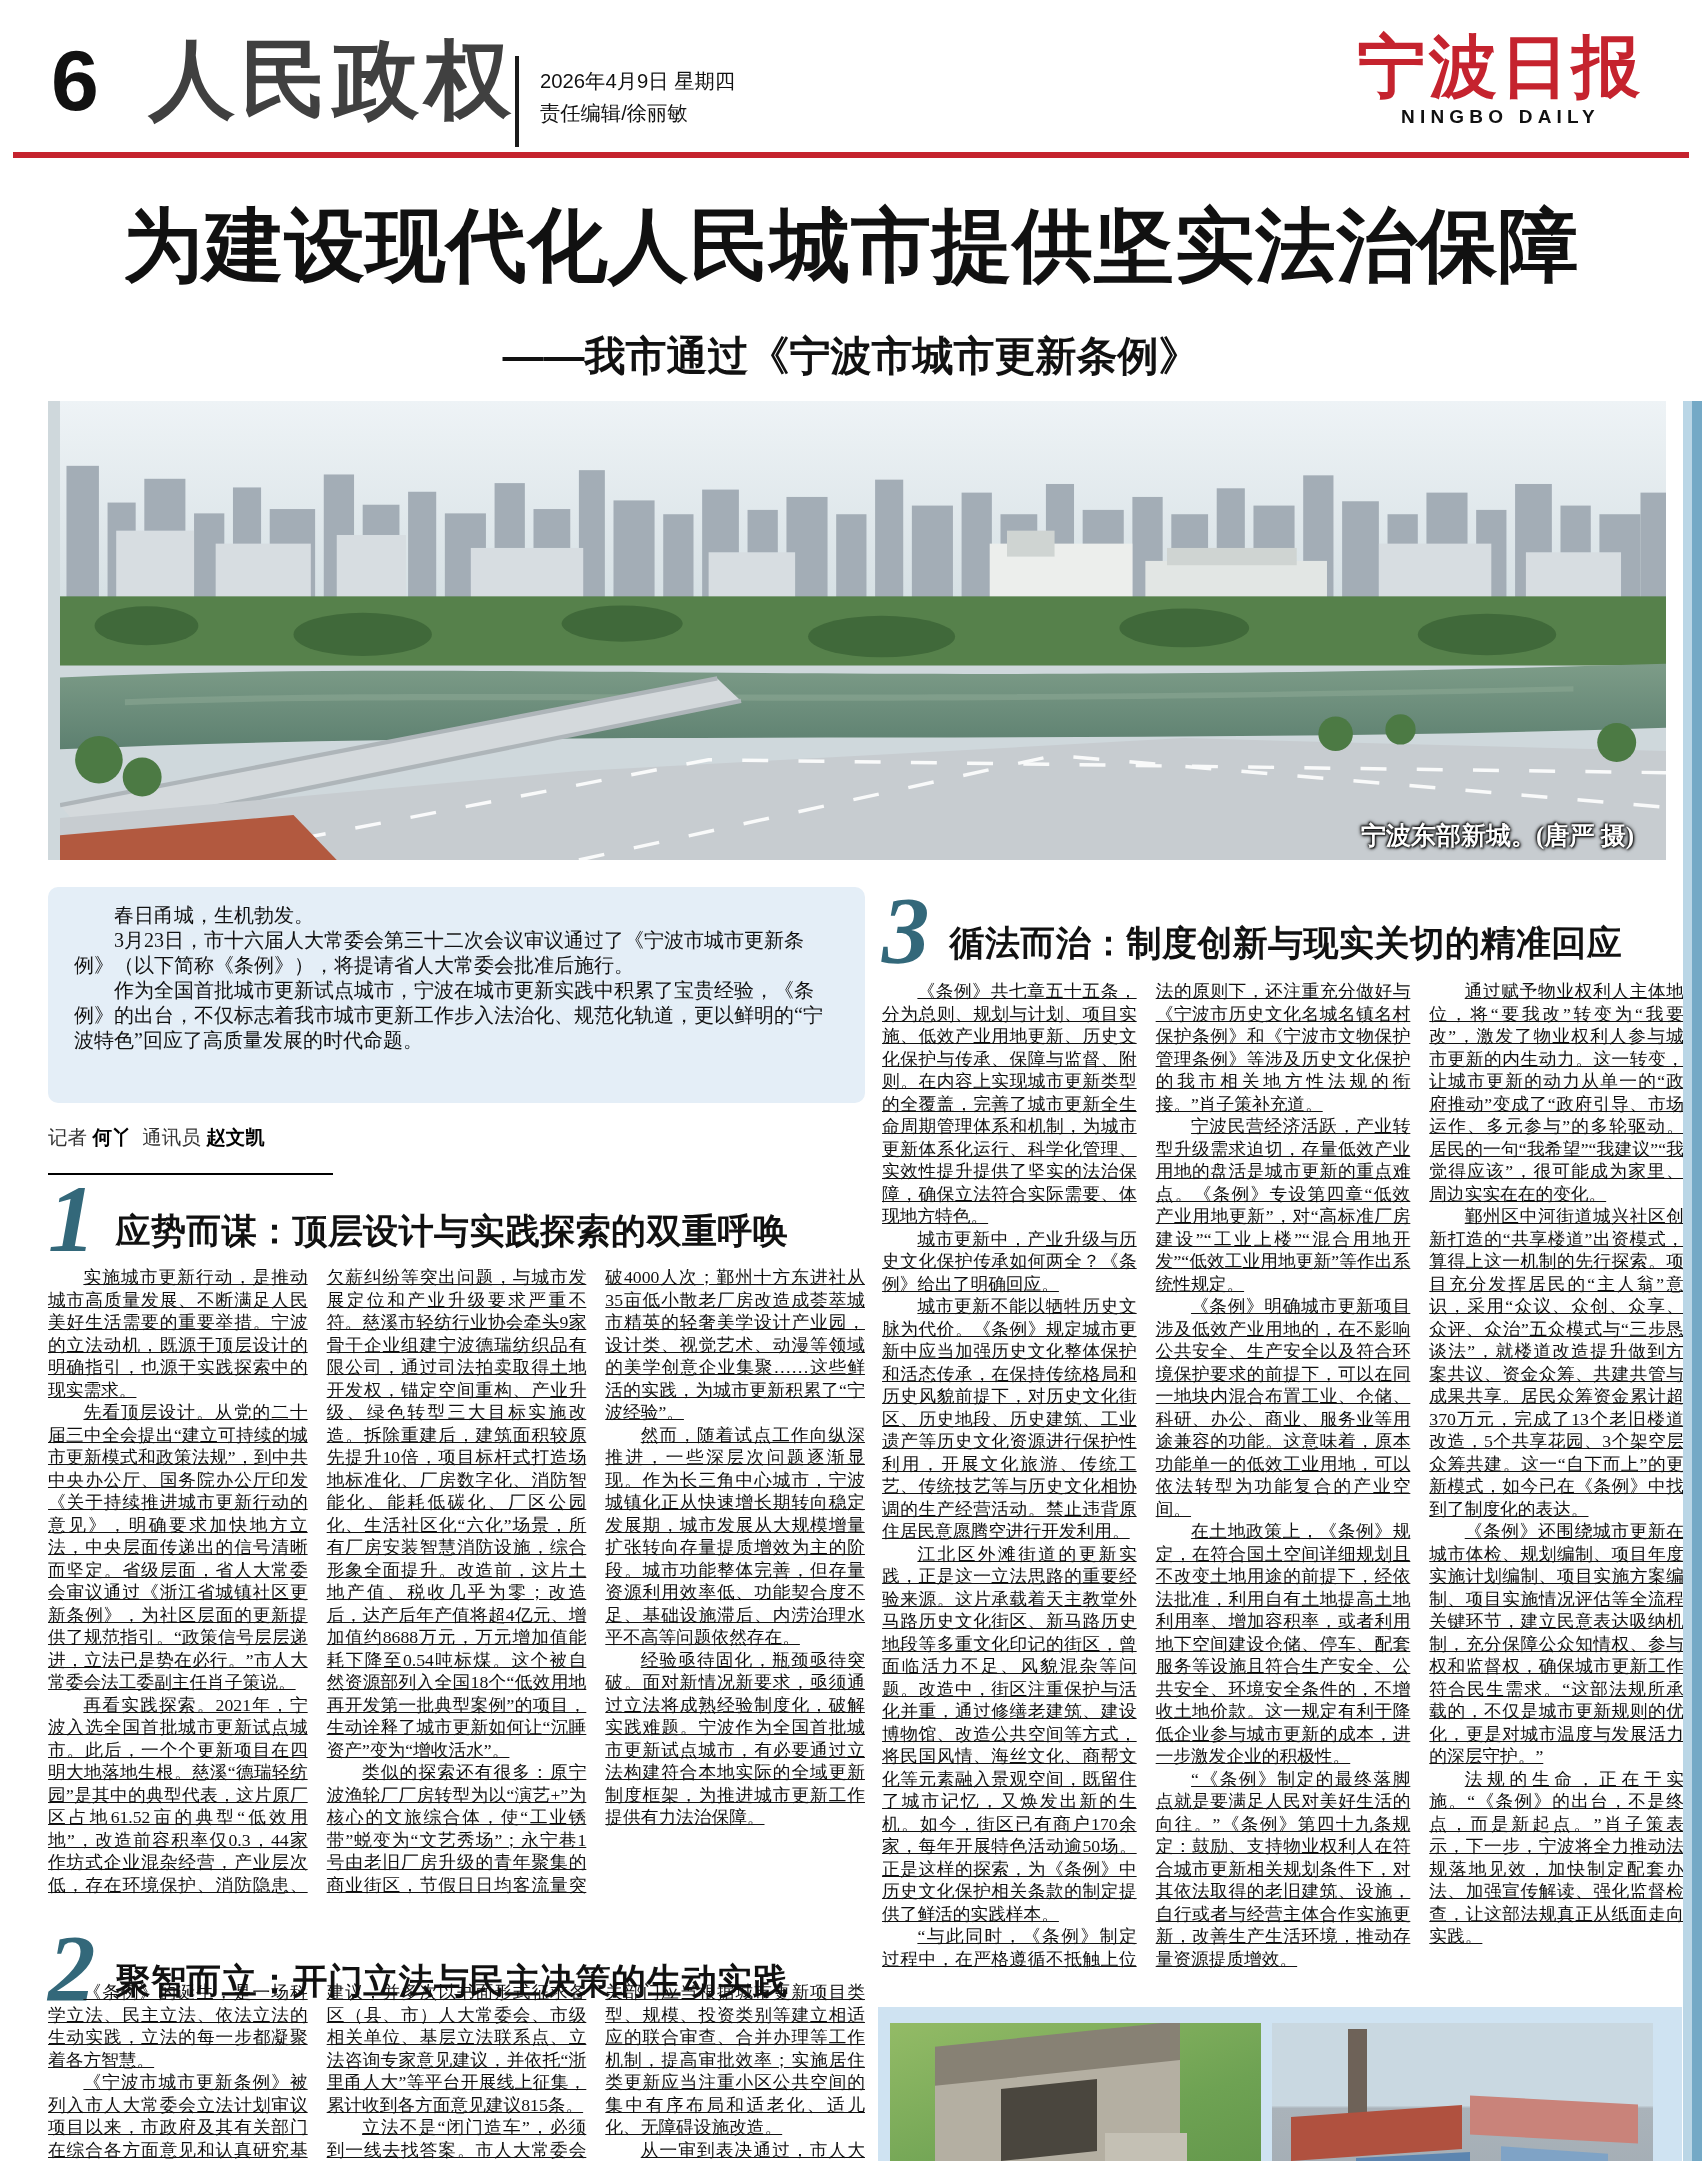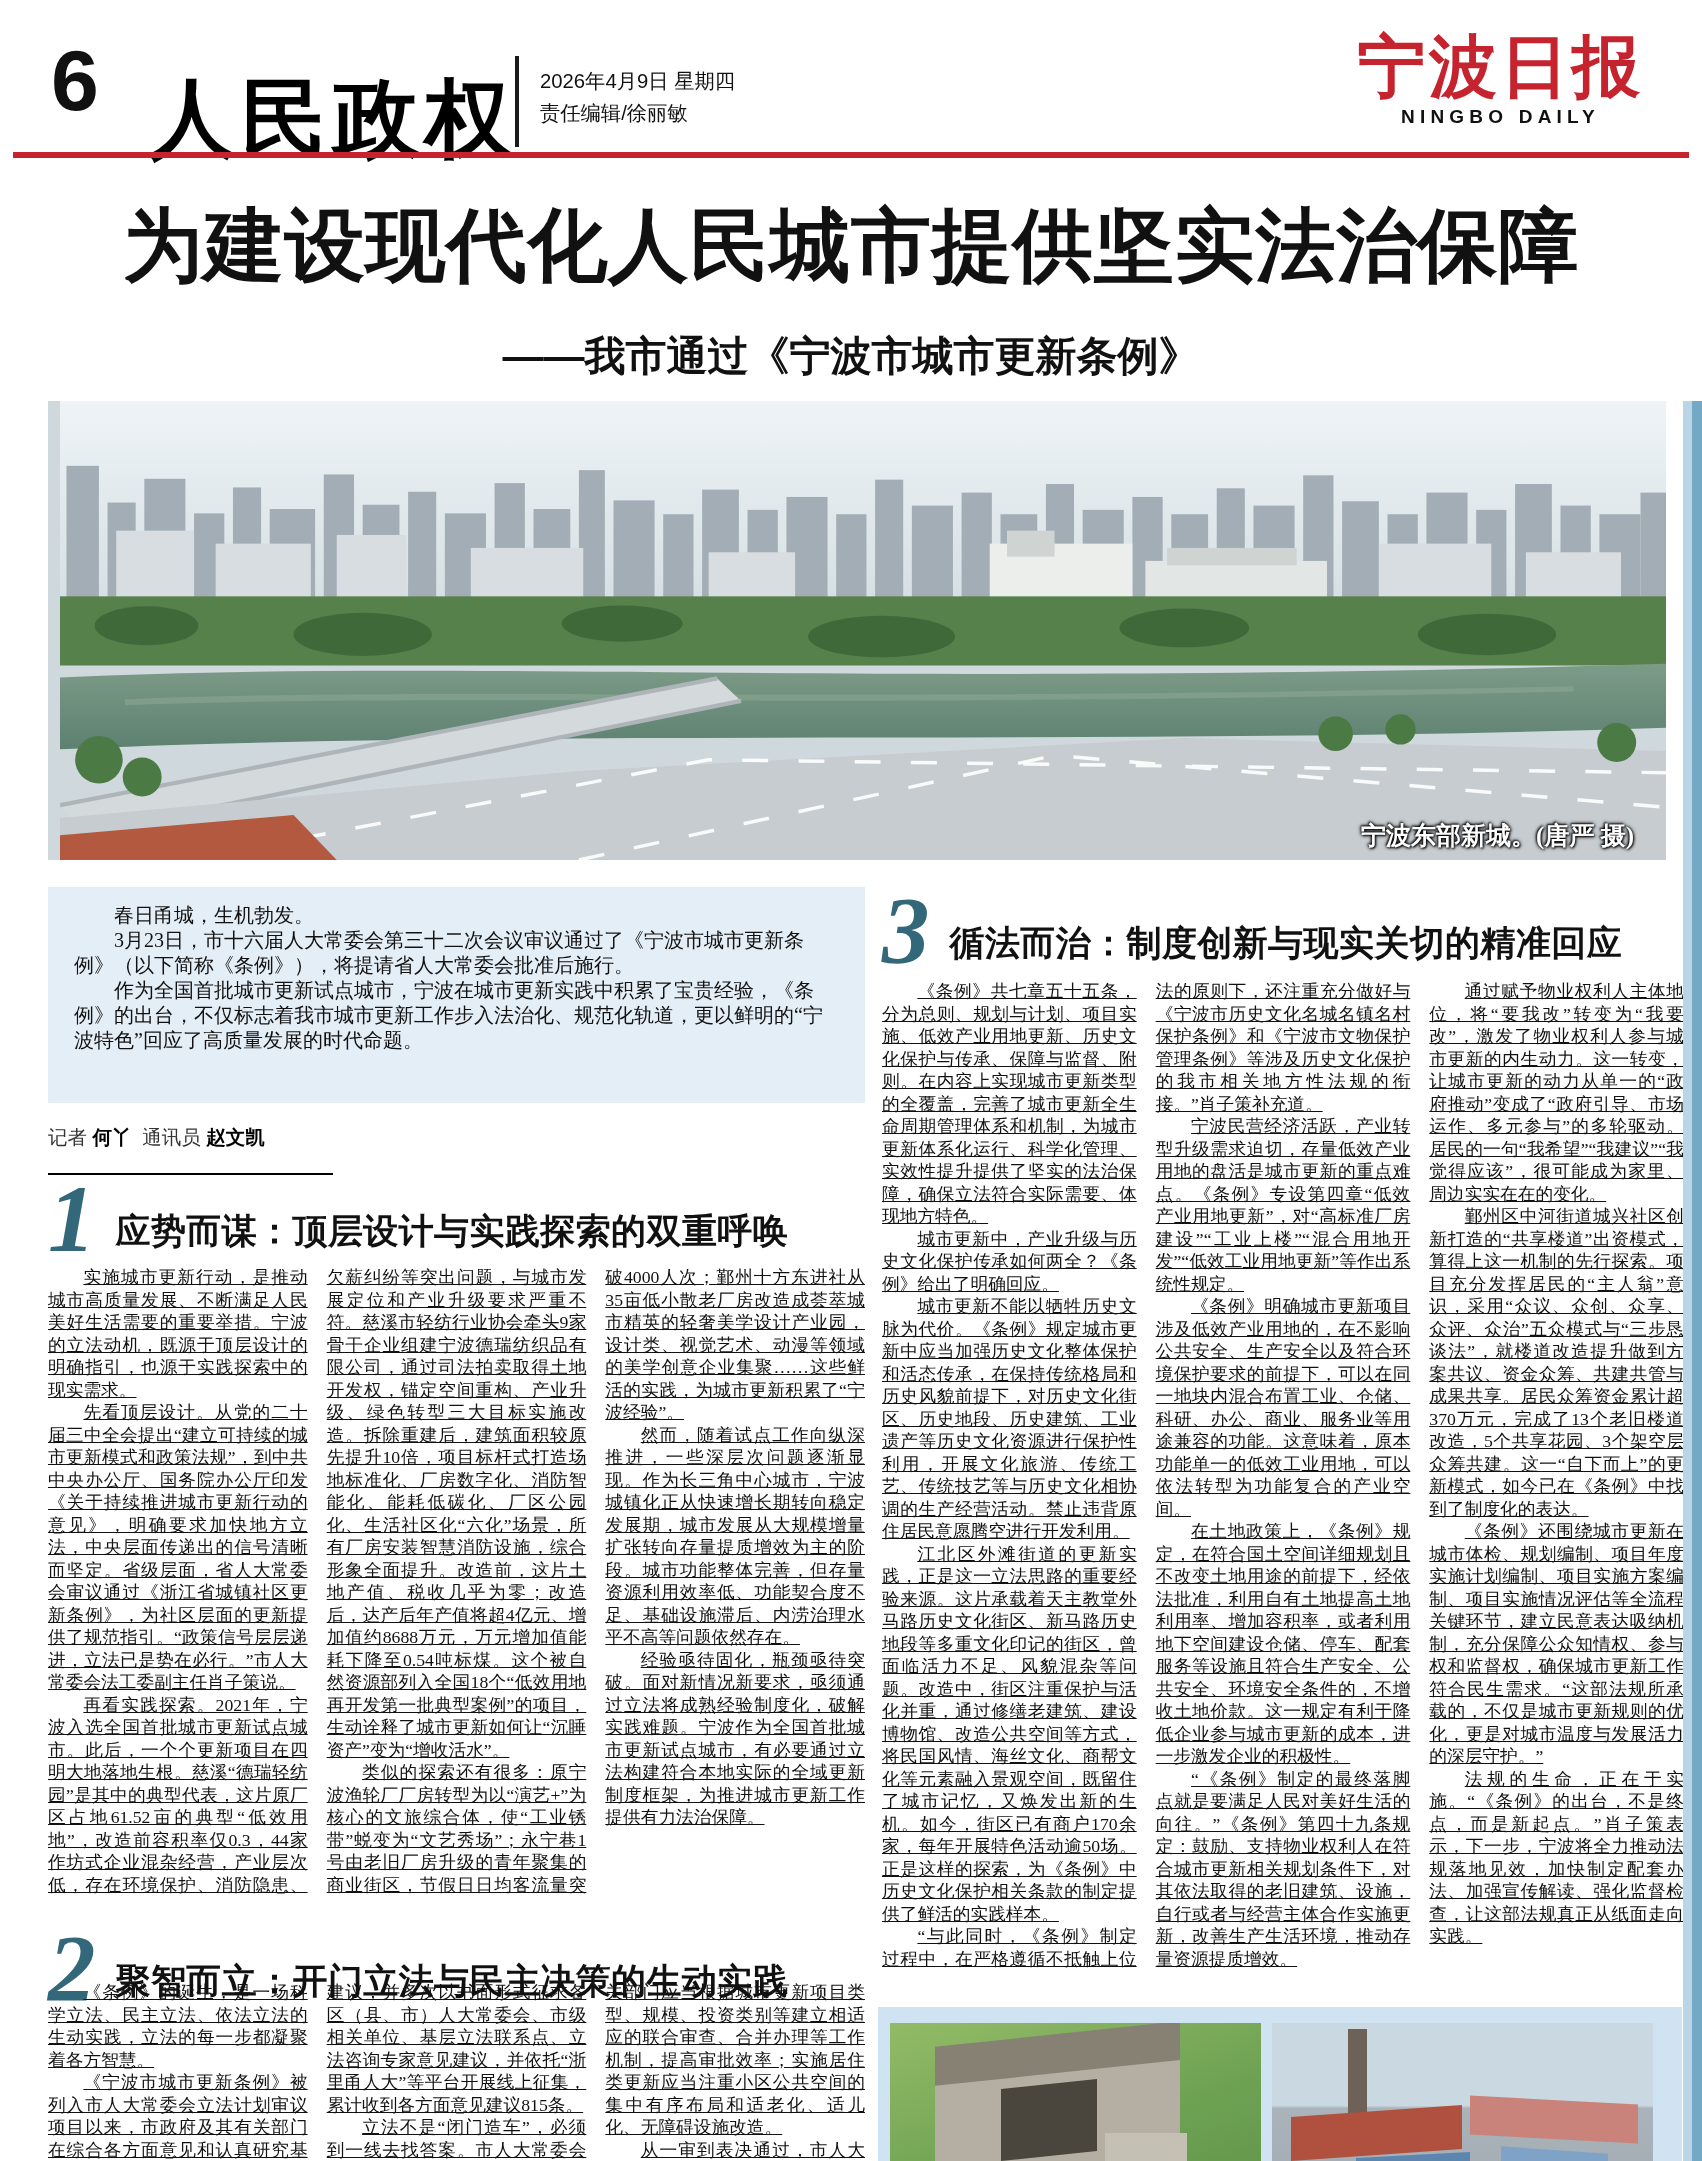--- a/index.html
+++ b/index.html
@@ -1,42 +1,42 @@
 <!DOCTYPE html>
 <html style="font-size:7px"><head>
 <meta charset="utf-8">
 <style>
   html,body{margin:0;padding:0;background:#f2f2f2;}
   .page{position:relative;width:1702px;height:2643px;background:#ffffff;overflow:hidden;
         font-family:"Liberation Sans",sans-serif;color:#111;}
   
   .hdr-pagenum{position:absolute;left:51px;top:37px;font-size:86px;font-weight:900;line-height:1;}
   .hdr-section{position:absolute;left:149px;top:36px;font-size:86px;font-weight:900;line-height:1;
-               color:#000000;letter-spacing:6px;margin-top:39px;}
+               color:#404040;letter-spacing:6px;}
   .hdr-divider{position:absolute;left:515px;top:56px;width:3.9px;height:91px;background:#1a1a1a;}
   .hdr-date{position:absolute;left:540px;top:65px;font-size:20.3px;line-height:1.6;color:#111;}
   .hdr-logo{position:absolute;left:1349px;top:30px;width:303px;text-align:center;}
   .logo-cn{font-family:"Liberation Serif","DejaVu Serif",serif;font-size:68px;font-weight:900;
            color:#c5232e;letter-spacing:3.5px;line-height:1.1;}
   .logo-en{font-size:19px;font-weight:700;letter-spacing:5.2px;color:#111;margin-top:1.7px;}
   .red-rule{position:absolute;left:13px;top:152px;width:1676px;height:6px;background:#c5232e;}
   
   .headline{position:absolute;left:17.3px;right:17.3px;top:200px;text-align:center;
             font-size:80px;font-weight:900;letter-spacing:0.9px;line-height:1.15;}
   .subhead{position:absolute;left:0;right:0;top:329px;text-align:center;font-size:41px;font-weight:800;}
   
   .main-photo{position:absolute;left:48px;top:401px;width:1606px;height:459px;overflow:hidden;background:#cfd8dc;padding-left:12px;}
   .main-photo svg{display:block;width:100%;height:100%;}
   .photo-caption{position:absolute;right:32px;bottom:7.8px;font-size:25px;color:#fff;
                  font-family:"Liberation Serif","DejaVu Serif",serif;font-weight:700;
                  text-shadow:0 0 4.3px #000,0.9px 0.9px 2.2px #000,-0.9px -0.9px 2.2px #000;}
   
   .intro-box{position:absolute;left:48px;top:887px;width:817px;height:216px;background:#e4eef7;
              box-sizing:border-box;padding:15.6px 26px;overflow:hidden;
-             font-family:"Liberation Serif","DejaVu Serif",serif;font-size:20px;line-height:25px;}
+             font-family:"Liberation Serif","DejaVu Serif",serif;font-size:20px;line-height:25px;border-radius:10px;}
   .intro-box p{margin:0;text-indent:2em;}
   .byline{position:absolute;left:48px;top:1124px;width:285px;font-size:19.5px;
           border-bottom:2.6px solid #000;padding-bottom:22px;color:#333;}
   .byline .bold{font-weight:900;color:#000;}
   
   .sec-head{position:absolute;display:flex;align-items:flex-end;gap:20px;}
   .sec-num{font-family:"Liberation Serif","DejaVu Serif",serif;font-style:italic;font-weight:700;
            font-size:95px;line-height:0.82;color:#33687a;}
   .sec-title{font-size:35px;font-weight:900;padding-bottom:4.3px;letter-spacing:0.4px;}
   

